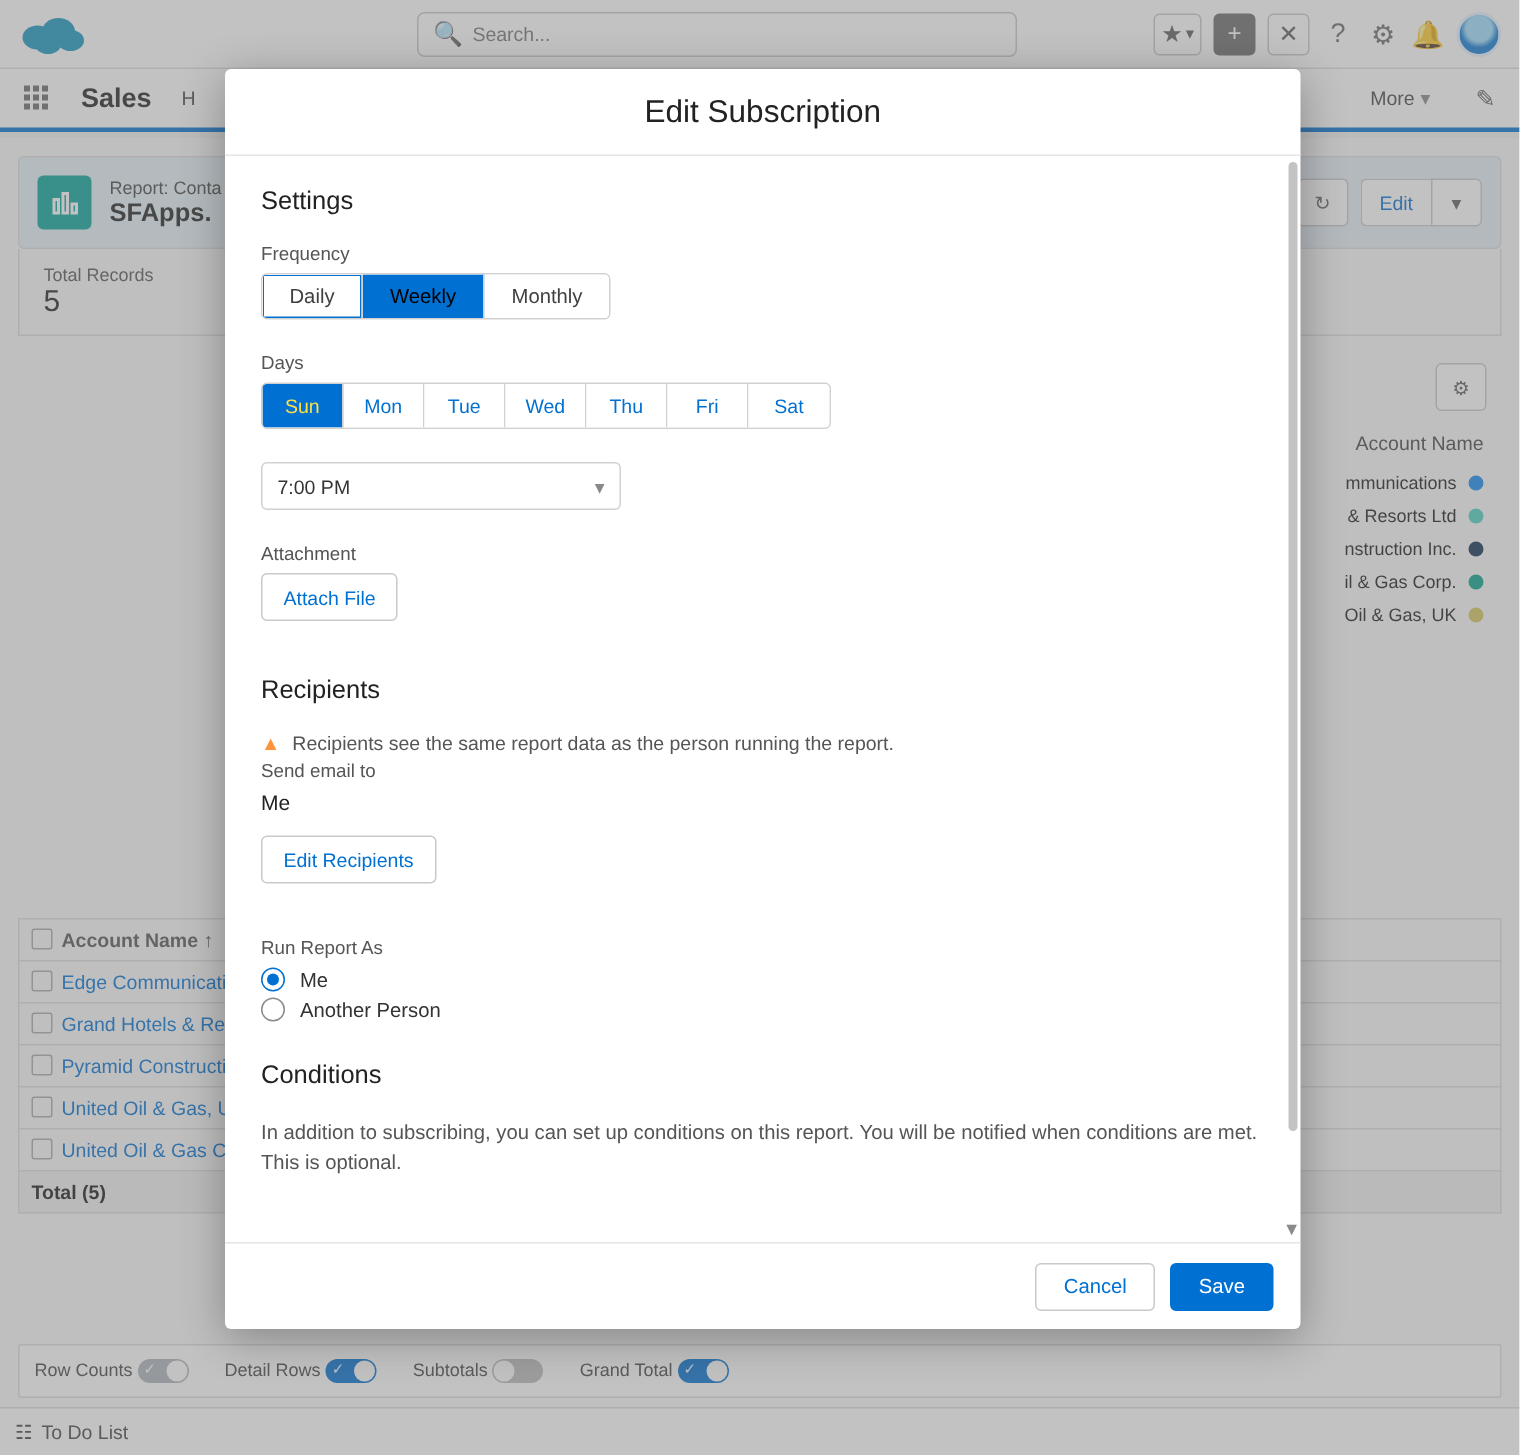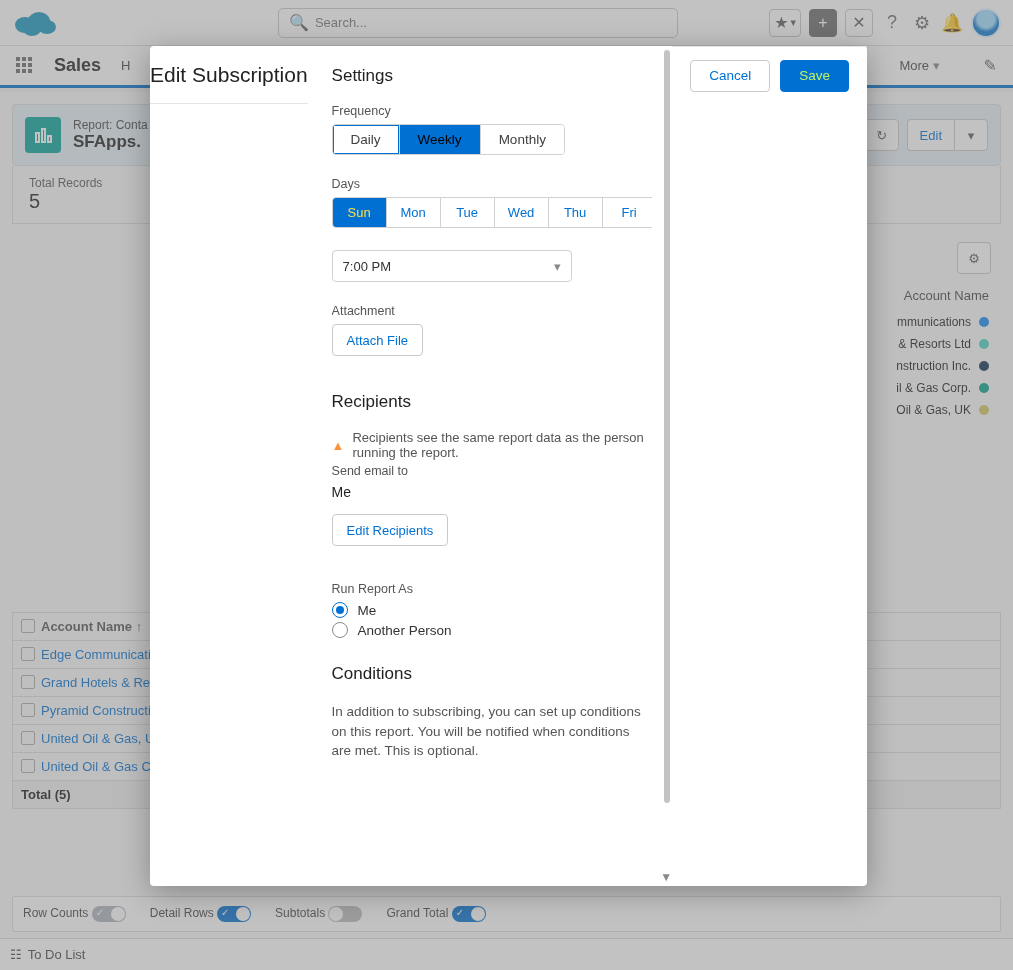--- a/index.html
+++ b/index.html
@@ -14,21 +14,21 @@
 .sq-btn { height: 28px; min-width: 28px; border: 1px solid #c9c9c9; border-radius: 4px; background: #fff; display: flex; align-items: center; justify-content: center; color: #5e5e5e; font-size: 16px; padding: 0 4px;}
 .sq-btn.dark { background: #6b6b6b; color: #fff; border-color: #6b6b6b;}
 .sq-btn.close-sq { background: #fff; color:#5e5e5e; }
 .icon-plain { color: #6b6b6b; font-size: 18px; width: 22px; text-align: center;}
 .avatar { width: 30px; height: 30px; border-radius: 50%; background: radial-gradient(circle at 50% 35%, #9fdcff 0 40%, #0b78d1 60% 100%); border:2px solid #e5f2ff;}
 
 .navbar { height: 42px; background: #fff; border-bottom: 3px solid #0070d2; display: flex; align-items: center; padding: 0 16px; gap: 20px; }
 .waffle { width: 18px; height: 18px; display: grid; grid-template-columns: repeat(3,4px); grid-template-rows: repeat(3,4px); gap: 2px;}
 .waffle span { background: #6b6b6b; }
 .app-name { font-size: 18px; font-weight: 600; color: #222;}
-.nav-right { display:flex; gap:44px; align-items:center; margin-left:auto; color:#444;text-align:center;}
+.nav-right { display:flex; gap:30px; align-items:center; margin-left:auto; color:#444;text-align:center;}
 .nav-item { font-size:13px; color:#444; display:flex; gap:4px; align-items:center;}
 .pencil-edit { color:#5e5e5e; }
 
 .page-bg { position:absolute; top:92px; left:0; right:0; bottom:0; background:#fafafa; }
 .report-header { margin: 12px 12px 0 12px; background: linear-gradient(135deg,#e6f2f7,#e6eef7 ); border:1px solid #dcdcdc; border-radius:4px; padding: 12px; display:flex; align-items:center; gap:12px; position:relative; height:62px;}
 .report-icon { width: 36px; height: 36px; background: #06a59a; border-radius:4px; display:flex; align-items:center; justify-content:center; color:#fff;}
 .report-titles .eyebrow { font-size:12px; color:#444;}
 .report-titles .title { font-size:17px; font-weight:700; color:#222;}
 .hdr-actions { margin-left:auto; display:flex; gap:8px;}
 .nbtn { height:32px; border:1px solid #c9c9c9; border-radius:4px; background:#fff; color:#0070d2; font-size:13px; padding:0 12px; display:flex; align-items:center; justify-content:center;}
@@ -60,21 +60,21 @@
 .toggle::after{content:""; position:absolute; width:14px; height:14px; background:#fff; border-radius:50%; top:1px;}
 .toggle.on{ background:#0070d2;} .toggle.on::after{ right:1px;}
 .toggle.off{ background:#bcbcbc;} .toggle.off::after{ left:1px;}
 .toggle.check::before{content:"✓"; position:absolute; color:#fff; font-size:10px; left:4px; top:1px;}
 .task-bar { position:absolute; left:0; right:0; bottom:0; height:32px; background:#fff; border-top:1px solid #dcdcdc; display:flex; align-items:center; padding:0 10px; font-size:13px; color:#444; gap:6px;}
 
 
 .backdrop { position:absolute; inset:0; background:rgba(120,120,120,0.45);}
 
 
-.modal { position:absolute; left:150px; top:46px; width:717px; height:840px; background:#fff; border-radius:4px; box-shadow:0 6px 30px rgba(0,0,0,0.3); display:flex; flex-direction:row;}
+.modal { position:absolute; left:150px; top:46px; width:717px; height:840px; background:#fff; border-radius:4px; box-shadow:0 6px 30px rgba(0,0,0,0.3); display:flex; flex-direction:column;}
 .modal-title { height:58px; display:flex; align-items:center; justify-content:center; font-size:21px; color:#222; border-bottom:1px solid #e5e5e5;}
 .modal-body { flex:1; overflow:hidden; position:relative;}
 .scroll-area { position:absolute; left:24px; right:20px; top:20px; bottom:10px; overflow:hidden;}
 .section-h { font-size:17px; color:#222; margin-bottom:18px;}
 .field-label { font-size:12.5px; color:#555; margin-bottom:6px;}
 .segbtn-group{ display:flex; border:1px solid #d1d1d1; border-radius:4px; overflow:hidden; width:fit-content;}
 .seg{ padding:7px 18px; font-size:13.5px; color:#404040; background:#fff; border-right:1px solid #d1d1d1;}
 .seg:last-child{border-right:none;}
 .seg.active{ background:#0070d2; color:#000000;}
 .seg.ring{ box-shadow: inset 0 0 0 1px #0070d2; }
@@ -87,21 +87,21 @@
 .warn-row{ display:flex; gap:8px; align-items:center; font-size:13px; color:#555; margin-bottom:4px;}
 .warn-icon{ color:#fe9339;}
 .radio-row{ display:flex; align-items:center; gap:10px; font-size:13.5px; color:#333; margin:4px 0;}
 .radio{ width:16px; height:16px; border:1px solid #8a8a8a; border-radius:50%; display:inline-flex; align-items:center; justify-content:center;}
 .radio.checked{ border-color:#0070d2;}
 .radio.checked::after{content:""; width:8px; height:8px; background:#0070d2; border-radius:50%;}
 .body-text{ font-size:13.5px; color:#555; line-height:1.45;}
 .modal-footer{ height:58px; border-top:1px solid #e5e5e5; display:flex; align-items:center; justify-content:flex-end; gap:10px; padding:0 18px;}
 .btn{ height:32px; border-radius:4px; padding:0 18px; font-size:13.5px; display:flex; align-items:center;}
 .btn.neutral{ background:#fff; border:1px solid #c9c9c9; color:#0070d2;}
-.btn.brand{ background:#0070d2; border:1px solid #0070d2; color:#bef264;}
+.btn.brand{ background:#0070d2; border:1px solid #0070d2; color:#ffffff;}
 .scroll-track{ position:absolute; right:2px; top:4px; bottom:18px; width:6px;}
 .scroll-thumb{ position:absolute; left:0; right:0; top:0; height:92%; background:#c3c3c3; border-radius:3px;}
 .scroll-down{ position:absolute; right:0; bottom:2px; color:#8a8a8a; font-size:12px;}
 .gap{ height:22px;}
 .gap-s{ height:14px;}
 </style>
 </head>
 <body>
 
 <div class="topbar">

